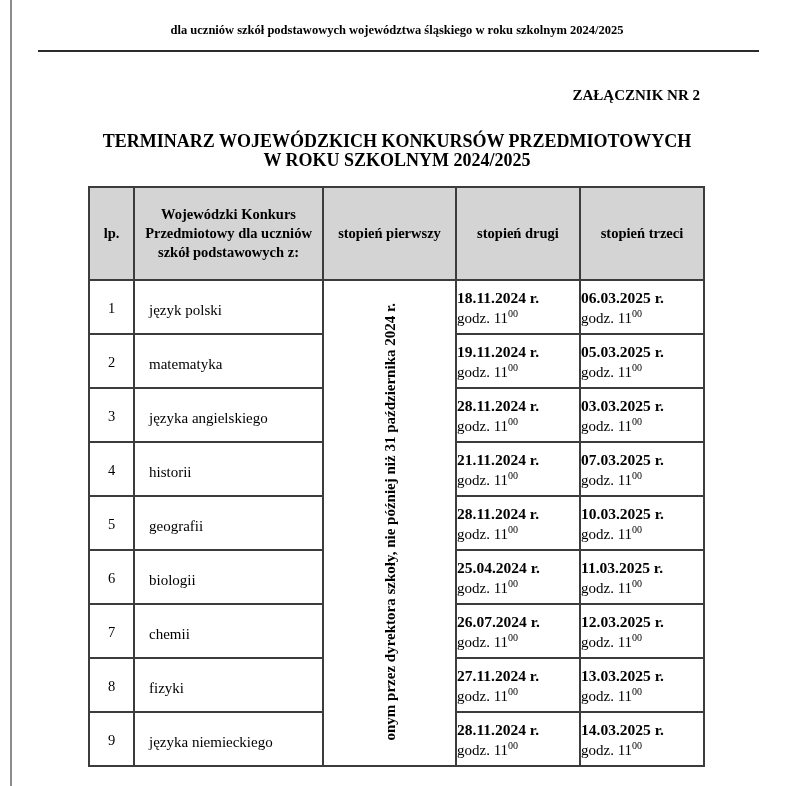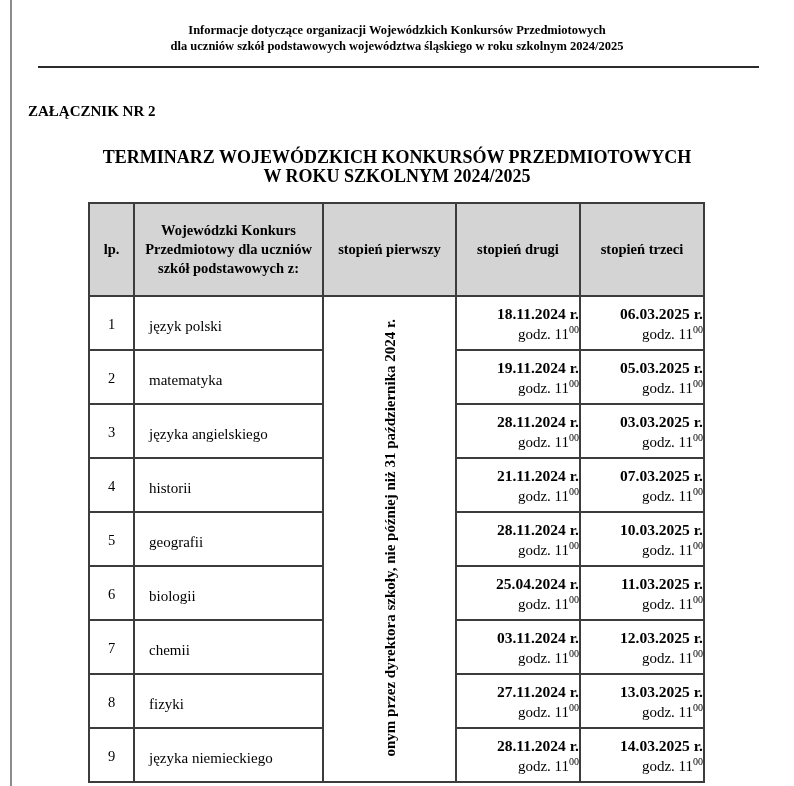--- a/index.html
+++ b/index.html
@@ -26,24 +26,23 @@
   }
   .rule {
     margin-left: 38px;
     margin-top: 12px;
     width: 721px;
     border-top: 2px solid #2b2b2b;
   }
   .attachment {
     margin-top: 35px;
     width: 700px;
-    text-align: left;
-    font-weight: bold;
-    font-size: 15px;
-    padding-left: 28px;
+    text-align: right;
+    font-weight: bold;
+    font-size: 15px;
   }
   .doc-title {
     margin-top: 28px;
     text-align: center;
     font-weight: bold;
     font-size: 18px;
     line-height: 19px;
   }
   table.schedule {
     margin-left: 88px;
@@ -91,21 +90,21 @@
     left: 50%;
     top: 22px;
     transform: translateX(-50%) rotate(180deg);
     writing-mode: vertical-rl;
     white-space: nowrap;
     font-weight: bold;
     font-size: 15px;
     line-height: 20px;
   }
   td.date-cell {
-    text-align: right;
+    text-align: left;
     padding-top: 2px;
   }
   .date-line {
     font-weight: bold;
     font-size: 15.5px;
     line-height: 21px;
   }
   .time-line {
     font-size: 15px;
     line-height: 21px;
@@ -114,21 +113,20 @@
     font-size: 10px;
     line-height: 0;
   }
 </style>
 </head>
 <body>
 
 <div class="scan-line"></div>
 
 <div class="info-block">
-  <div>Informacje dotyczące organizacji Wojewódzkich Konkursów Przedmiotowych</div>
   <div>dla uczniów szkół podstawowych województwa śląskiego w roku szkolnym 2024/2025</div>
 </div>
 
 <div class="rule"></div>
 
 <div class="attachment">ZAŁĄCZNIK NR 2</div>
 
 <div class="doc-title">
   <div>TERMINARZ WOJEWÓDZKICH KONKURSÓW PRZEDMIOTOWYCH</div>
   <div>W ROKU SZKOLNYM 2024/2025</div>
@@ -224,21 +222,21 @@
       </td>
       <td class="date-cell">
         <div class="date-line">11.03.2025 r.</div>
         <div class="time-line"><span>godz. 11</span><sup>00</sup></div>
       </td>
     </tr>
     <tr>
       <td class="lp-cell">7</td>
       <td class="subject-cell">chemii</td>
       <td class="date-cell">
-        <div class="date-line">03.11.2024 r.</div>
+        <div class="date-line">26.07.2024 r.</div>
         <div class="time-line"><span>godz. 11</span><sup>00</sup></div>
       </td>
       <td class="date-cell">
         <div class="date-line">12.03.2025 r.</div>
         <div class="time-line"><span>godz. 11</span><sup>00</sup></div>
       </td>
     </tr>
     <tr>
       <td class="lp-cell">8</td>
       <td class="subject-cell">fizyki</td>

